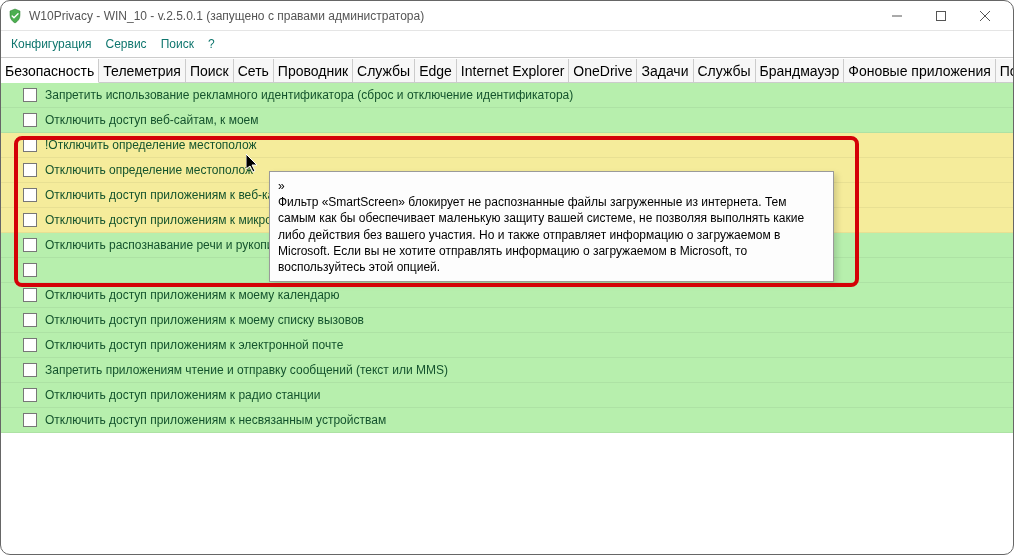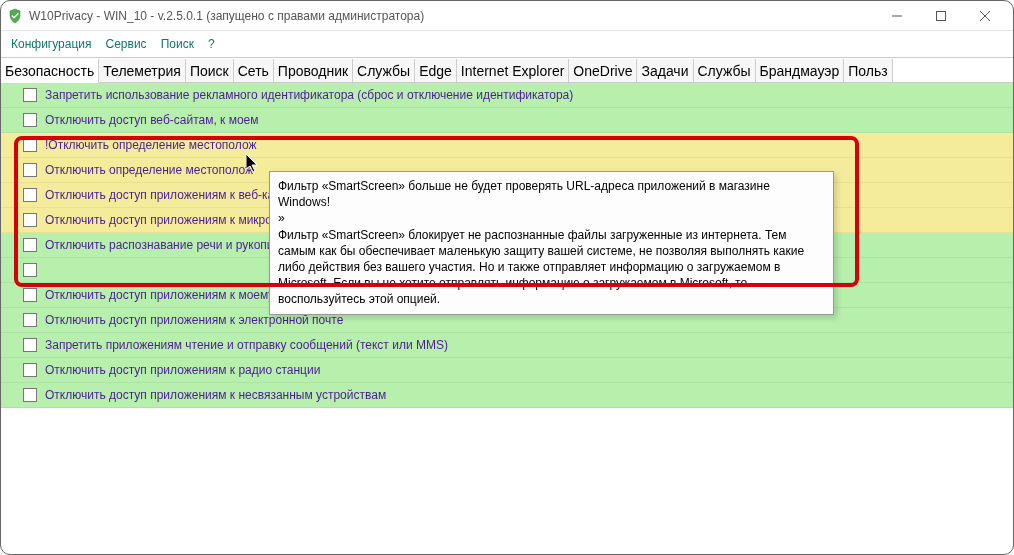--- a/index.html
+++ b/index.html
@@ -13,21 +13,21 @@
   .menubar{display:flex;gap:14px;padding:6px 10px;font-size:12px;color:#0f766e;}
   .menubar span{cursor:pointer;}
   .tabbar{display:flex;align-items:stretch;border-top:1px solid #ccc;border-bottom:1px solid #ccc;background:#fff;height:26px;position:relative;}
   .tab{padding:5px 4px;font-size:14px;border-right:1px solid #ccc;cursor:pointer;white-space:nowrap;display:flex;align-items:center;background:#f7f7f7;border-bottom:1px solid #ccc;position:relative;top:1px;}
   .tab.active{background:#fff;border-bottom:1px solid #fff;}
   .content{position:relative;padding:0;}
   .row{display:flex;align-items:center;height:25px;padding-left:22px;border-bottom:1px solid rgba(0,0,0,0.05);}
   .row.green{background:#b7efad;}
   .row.yellow{background:#f5ec9b;}
   .cb{width:14px;height:14px;border:1px solid #777;background:#fff;margin-right:8px;flex:0 0 auto;cursor:pointer;}
-  .row-label{font-size:12px;color:#4c1d95;white-space:nowrap;}
+  .row-label{font-size:12px;color:#14532d;white-space:nowrap;}
   .red-box{position:absolute;left:13px;top:135px;width:845px;height:151px;border:4px solid #d40107;border-radius:8px;pointer-events:none;z-index:5;}
   .tooltip{position:absolute;left:268px;top:170px;width:565px;background:#fdfdfd;border:1px solid #9a9a9a;padding:6px 8px;font-size:12px;line-height:1.35;color:#000;z-index:3;box-shadow:3px 3px 6px rgba(0,0,0,0.15);}
   .cursor{position:absolute;left:245px;top:153px;z-index:6;pointer-events:none;}
 </style>
 </head>
 <body>
 
 <div class="window">
   <div class="titlebar">
     <span class="title-icon">
@@ -70,20 +70,21 @@
     <div class="tab">Поиск</div>
     <div class="tab">Сеть</div>
     <div class="tab">Проводник</div>
     <div class="tab">Службы</div>
     <div class="tab">Edge</div>
     <div class="tab">Internet Explorer</div>
     <div class="tab">OneDrive</div>
     <div class="tab">Задачи</div>
     <div class="tab">Службы</div>
     <div class="tab">Брандмауэр</div>
+    <div class="tab">Фоновые приложения</div>
     <div class="tab">Польз</div>
 
   </div>
 
   <div class="content">
     <div class="row green">
         <div class="cb"></div>
         <span class="row-label">Запретить использование рекламного идентификатора (сброс и отключение идентификатора)</span>
       </div>
     <div class="row green">
@@ -108,20 +109,24 @@
       </div>
     <div class="row green">
         <div class="cb"></div>
         <span class="row-label">Отключить распознавание речи и рукописного ввода</span>
       </div>
     <div class="row green">
         <div class="cb"></div>
       </div>
     <div class="row green">
         <div class="cb"></div>
+        <span class="row-label">Отключить доступ приложениям к моему календарю</span>
+      </div>
+    <div class="row green">
+        <div class="cb"></div>
         <span class="row-label">Отключить доступ приложениям к моему списку вызовов</span>
       </div>
     <div class="row green">
         <div class="cb"></div>
         <span class="row-label">Отключить доступ приложениям к электронной почте</span>
       </div>
     <div class="row green">
         <div class="cb"></div>
         <span class="row-label">Запретить приложениям чтение и отправку сообщений (текст или MMS)</span>
       </div>
@@ -129,21 +134,20 @@
         <div class="cb"></div>
         <span class="row-label">Отключить доступ приложениям к радио станции</span>
       </div>
     <div class="row green">
         <div class="cb"></div>
         <span class="row-label">Отключить доступ приложениям к несвязанным устройствам</span>
       </div>
   </div>
 
   <div class="tooltip">
-    <div>Фильтр «SmartScreen» больше не будет проверять URL-адреса приложений в магазине Windows!</div>
     <div>»</div>
     <div>Фильтр «SmartScreen» блокирует не распознанные файлы загруженные из интернета. Тем самым как бы обеспечивает маленькую защиту вашей системе, не позволяя выполнять какие  либо действия без вашего участия. Но и также отправляет информацию о загружаемом в Microsoft. Если вы не хотите отправлять информацию о загружаемом в Microsoft, то воспользуйтесь этой опцией.</div>
   </div>
 
   <div class="red-box"></div>
 
   <div class="cursor">
     <svg width="16" height="20" viewBox="0 0 16 20">
         <path d="M0 0 L0 15 L4 12 L7 18 L9 17 L6 11 L11 11 Z" fill="#000" stroke="#fff" stroke-width="1"></path>
       </svg>

